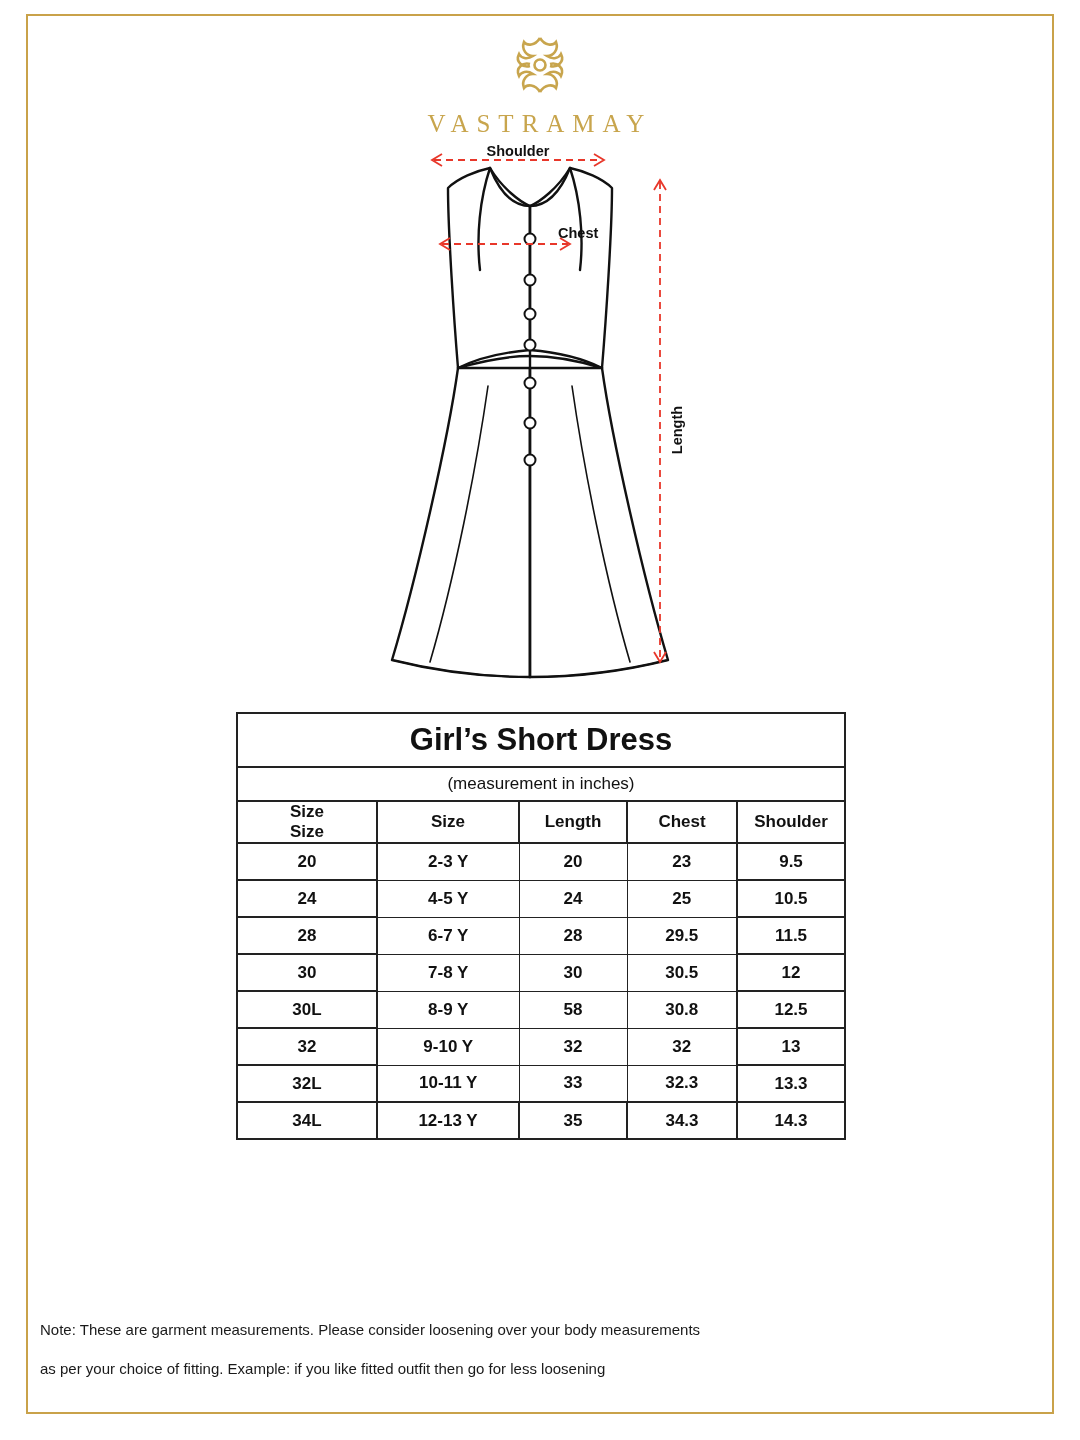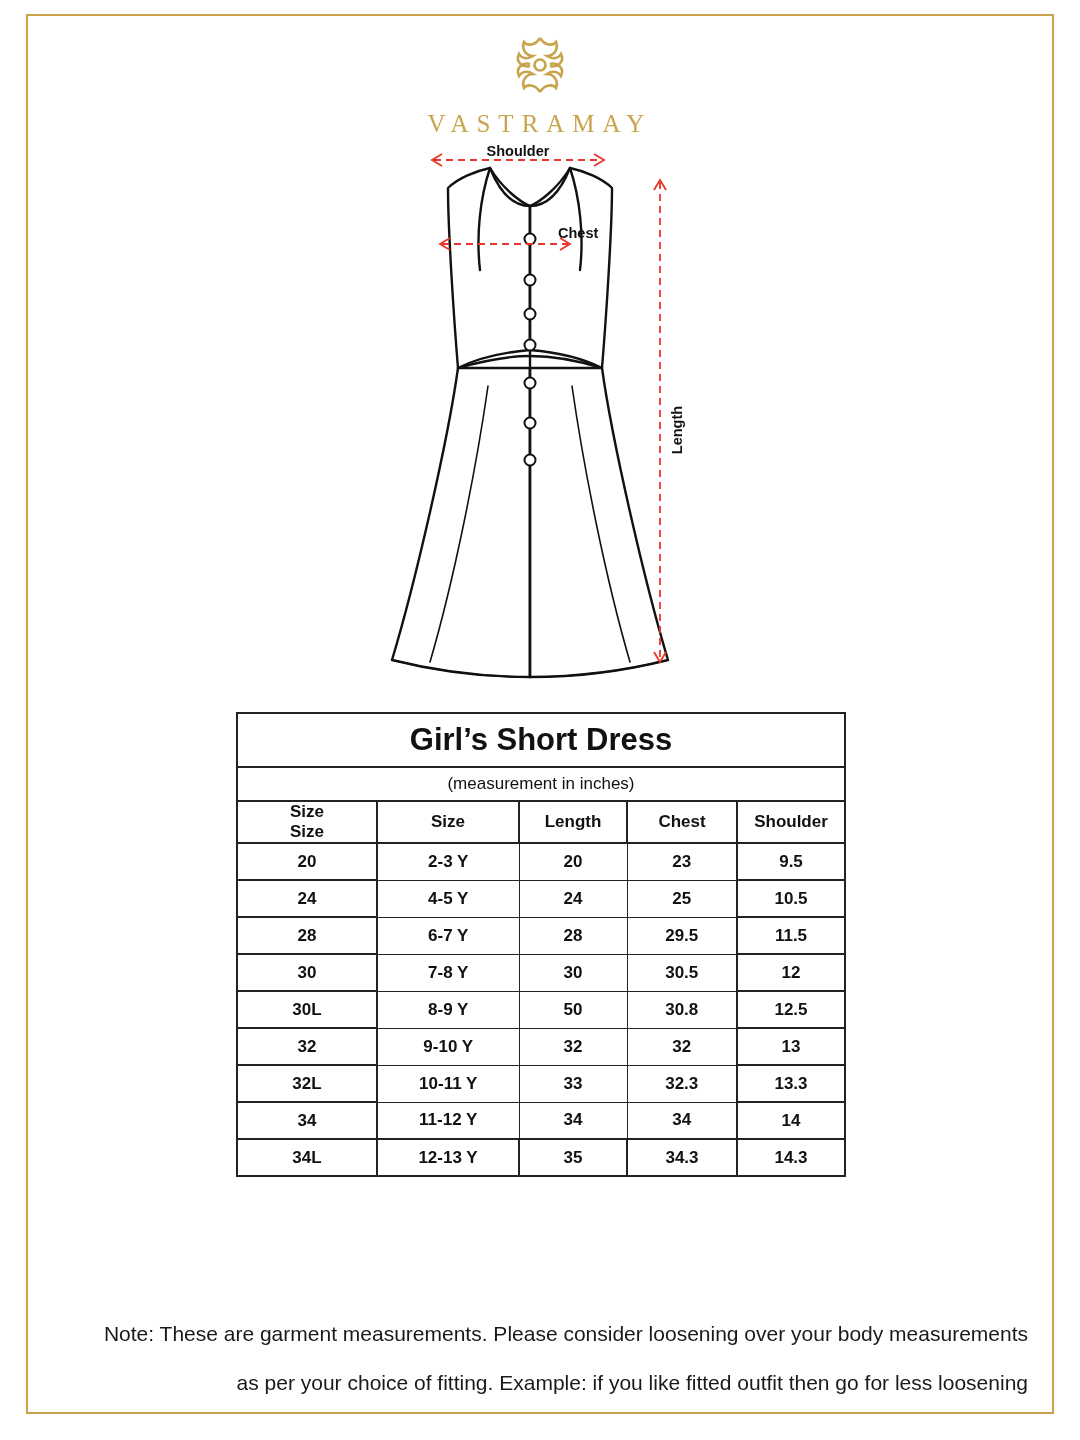--- a/index.html
+++ b/index.html
@@ -98,25 +98,25 @@
   }
   col.c1 { width: 140px; }
   col.c2 { width: 142px; }
   col.c3 { width: 108px; }
   col.c4 { width: 110px; }
   col.c5 { width: 108px; }
 
   
   .note {
     position: absolute;
-    left: 28px;
+    left: 40px;
     top: 1318px;
     width: 1000px;
-    text-align: right;
-    font-size: 21px;
+    text-align: left;
+    font-size: 15px;
     color: #1a1a1a;
     line-height: 1.55;
   }
   .note .line2 { display: block; margin-top: 16px; }
 
   
 </style>
 </head>
 <body>
 
@@ -265,46 +265,39 @@
       <tr>
         <td class="outer">30</td>
         <td>7-8 Y</td>
         <td>30</td>
         <td>30.5</td>
         <td class="outer">12</td>
       </tr>
       <tr>
         <td class="outer">30L</td>
         <td>8-9 Y</td>
-        <td>50</td>
+        <td>58</td>
         <td>30.8</td>
         <td class="outer">12.5</td>
       </tr>
       <tr>
         <td class="outer">32</td>
         <td>9-10 Y</td>
         <td>32</td>
         <td>32</td>
         <td class="outer">13</td>
       </tr>
       <tr>
         <td class="outer">32L</td>
         <td>10-11 Y</td>
         <td>33</td>
         <td>32.3</td>
         <td class="outer">13.3</td>
       </tr>
       <tr>
-        <td class="outer">34</td>
-        <td>11-12 Y</td>
-        <td>34</td>
-        <td>34</td>
-        <td class="outer">14</td>
-      </tr>
-      <tr>
         <td class="outer">34L</td>
         <td class="outer">12-13 Y</td>
         <td class="outer">35</td>
         <td class="outer">34.3</td>
         <td class="outer">14.3</td>
       </tr>
     </tbody>
   </table>
 
   <div class="note">

